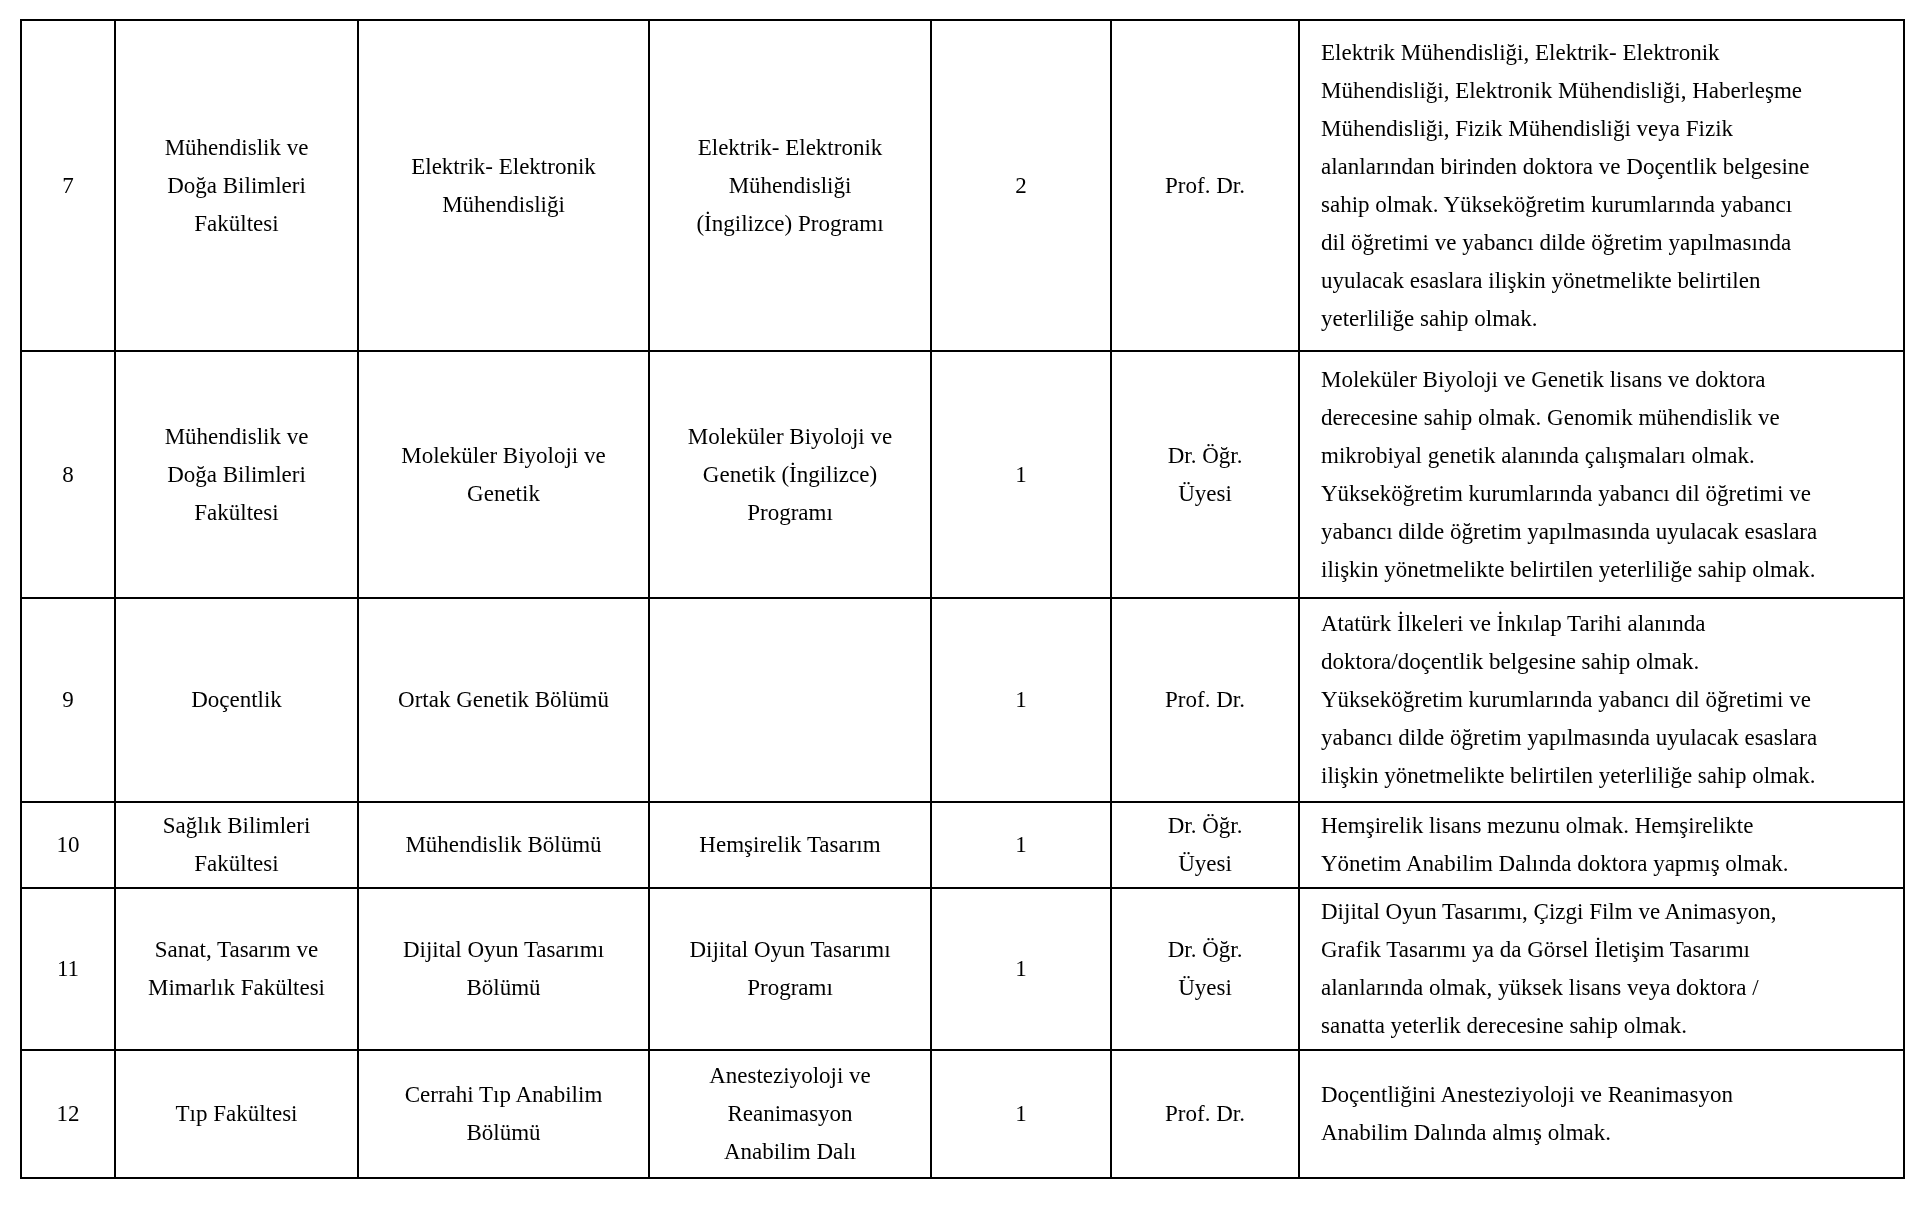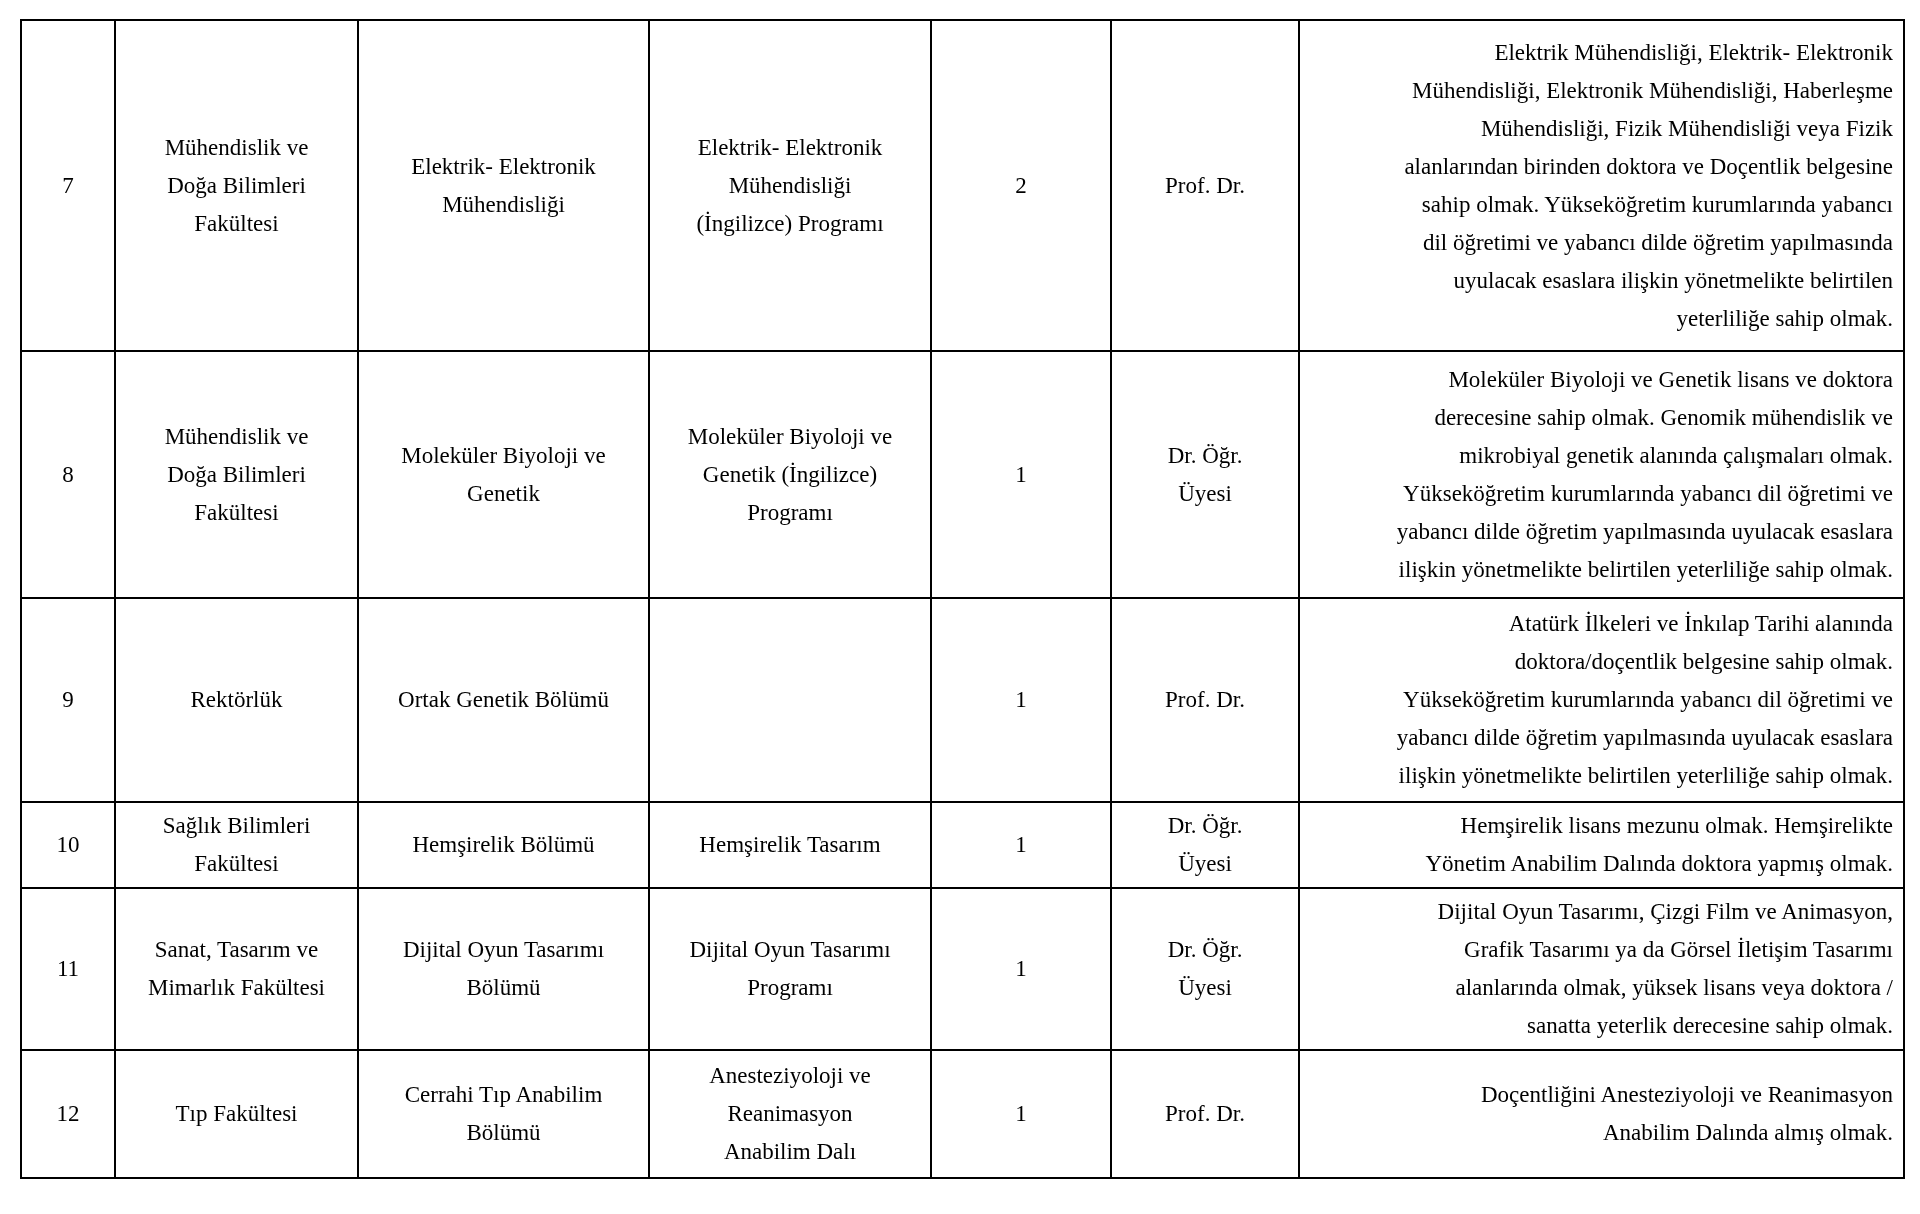--- a/index.html
+++ b/index.html
@@ -28,22 +28,22 @@
     border: 2px solid #000000;
     vertical-align: middle;
     text-align: center;
     font-size: 23px;
     line-height: 38px;
     white-space: pre-line;
     padding: 2px 6px;
     overflow: hidden;
   }
   table.positions td.req {
-    text-align: right;
-    padding: 4px 10px 4px 0;
+    text-align: left;
+    padding: 4px 10px 4px 21px;
   }
   
   tr.r0 { height: 331px; }
   tr.r1 { height: 247px; }
   tr.r2 { height: 204px; }
   tr.r3 { height: 80px; font-family: Liberation Serif, serif;  }
   tr.r4 { height: 156px; }
   tr.r5 { height: 128px; }
 </style>
 </head>
@@ -97,36 +97,36 @@
 Üyesi</td>
         <td class="req">Moleküler Biyoloji ve Genetik lisans ve doktora
 derecesine sahip olmak. Genomik mühendislik ve
 mikrobiyal genetik alanında çalışmaları olmak.
 Yükseköğretim kurumlarında yabancı dil öğretimi ve
 yabancı dilde öğretim yapılmasında uyulacak esaslara
 ilişkin yönetmelikte belirtilen yeterliliğe sahip olmak.</td>
       </tr>
       <tr class="r2">
         <td>9</td>
-        <td>Rektörlük</td>
+        <td>Doçentlik</td>
         <td>Ortak Genetik Bölümü</td>
         <td></td>
         <td>1</td>
         <td>Prof. Dr.</td>
         <td class="req">Atatürk İlkeleri ve İnkılap Tarihi alanında
 doktora/doçentlik belgesine sahip olmak.
 Yükseköğretim kurumlarında yabancı dil öğretimi ve
 yabancı dilde öğretim yapılmasında uyulacak esaslara
 ilişkin yönetmelikte belirtilen yeterliliğe sahip olmak.</td>
       </tr>
       <tr class="r3">
         <td>10</td>
         <td>Sağlık Bilimleri
 Fakültesi</td>
-        <td>Hemşirelik Bölümü</td>
+        <td>Mühendislik Bölümü</td>
         <td>Hemşirelik Tasarım</td>
         <td>1</td>
         <td>Dr. Öğr.
 Üyesi</td>
         <td class="req">Hemşirelik lisans mezunu olmak. Hemşirelikte
 Yönetim Anabilim Dalında doktora yapmış olmak.</td>
       </tr>
       <tr class="r4">
         <td>11</td>
         <td>Sanat, Tasarım ve

